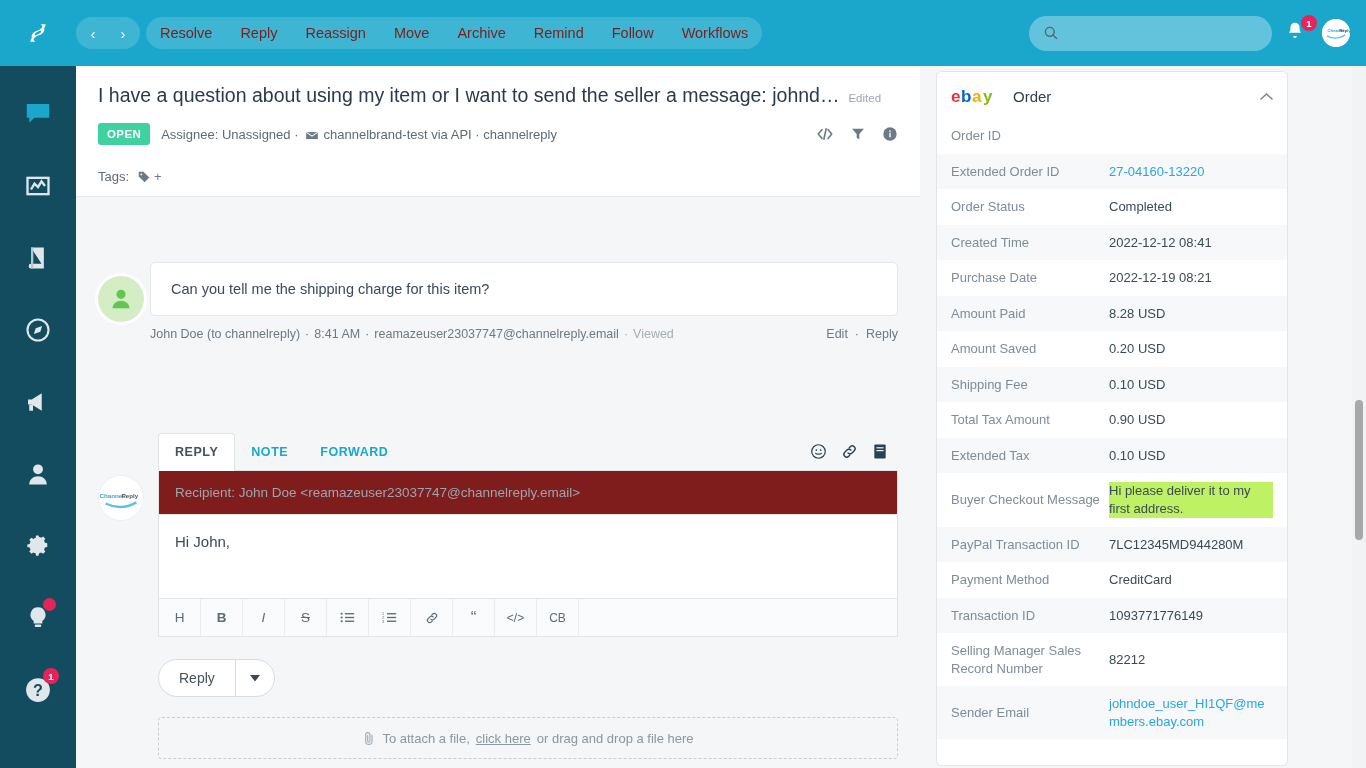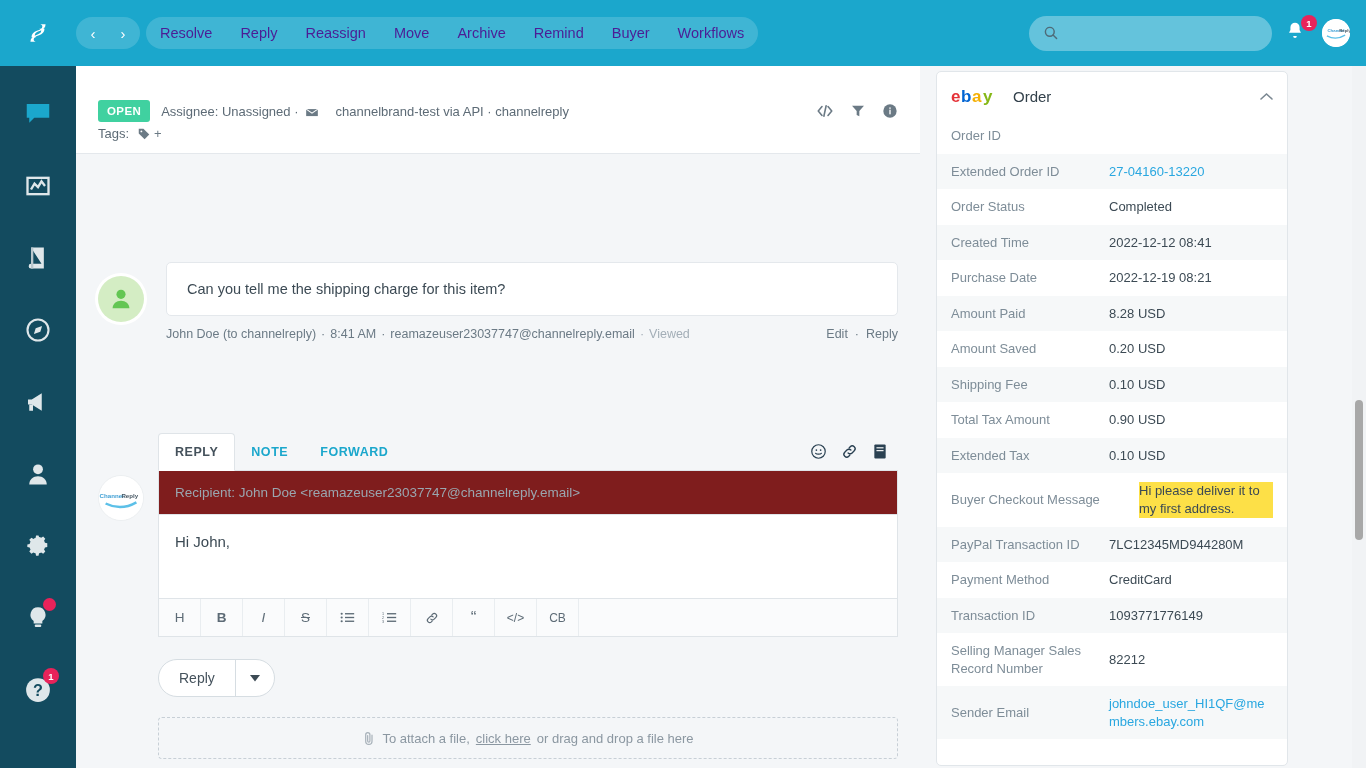--- a/index.html
+++ b/index.html
@@ -31,21 +31,21 @@
     width: 30px; height: 30px; border-radius: 50%;
     display: flex; align-items: center; justify-content: center;
     color: #fff; font-size: 15px; cursor: pointer;
   }
   .nav-actions {
     display: flex; align-items: center;
     background: rgba(255,255,255,0.16);
     border-radius: 16px; height: 32px;
   }
   .nav-btn {
-    color: #4c1d95; font-size: 14.5px;
+    color: #7f1d1d; font-size: 14.5px;
     padding: 0 14px; height: 32px;
     display: flex; align-items: center; cursor: pointer;
     white-space: nowrap;
   }
   .topbar-right {
     margin-left: auto; display: flex; align-items: center;
     padding-right: 16px; gap: 12px;
   }
   .searchbox {
     width: 243px; height: 35px; border-radius: 18px;
@@ -125,26 +125,26 @@
   }
   .status-pill {
     background: #40d1a0; color: #fff;
     font-size: 11.5px; font-weight: bold; letter-spacing: .4px;
     padding: 5px 9px; border-radius: 3px; margin-right: 11px;
   }
   .meta-icons { margin-left: auto; display: flex; gap: 16px; align-items: center; }
   .meta-icon { color: #6b7a85; cursor: pointer; display:flex; align-items:center; }
   .tags-row {
     display: flex; align-items: center; gap: 8px;
-    margin-top: 4px; font-size: 13px; color: #5d6b76;
+    margin-top: 24px; font-size: 13px; color: #5d6b76;
   }
 
   
   .convo { position: absolute; top: 196px; left: 0; width: 844px; }
-  .msg-row { display: flex; gap: 22px; padding: 0 22px; }
+  .msg-row { display: flex; gap: 6px; padding: 0 22px; }
   .msg-avatar {
     width: 46px; height: 46px; border-radius: 50%;
     background: #d4edc4; flex-shrink: 0; margin-top: 14px;
     display: flex; align-items: center; justify-content: center;
     box-shadow: 0 0 0 3px #fff;
   }
   .msg-col { flex: 1; }
   .msg-bubble {
     background: #fff; border: 1px solid #e4e8ec; border-radius: 5px;
     padding: 18px 20px; font-size: 14.5px; color: #3c4a54;
@@ -237,21 +237,21 @@
   .order-head-title { font-size: 15px; color: #33414b; }
   .order-collapse { margin-left: auto; color: #7b8892; cursor: pointer; }
   .row {
     display: flex; align-items: center;
     padding: 9px 14px; font-size: 13px; min-height: 31px;
   }
   .row.alt { background: #f6f8f9; }
   .row .k { width: 158px; color: #7e8d98; flex-shrink: 0; line-height: 1.35; }
   .row .v { color: #3c4a54; line-height: 1.35; word-break: break-word; }
   .row .v.link { color: #29a7e0; cursor: pointer; }
-  .row .v.hl { background: #fde047; margin-left: 30px; }
+  .row .v.hl { background: #bef264; }
   .section-row {
     padding: 13px 14px; font-size: 13px;
     display: flex; align-items: center; gap: 8px;
   }
 
   
   .pagescroll {
     position: absolute; top: 66px; right: 0; width: 14px; height: 702px;
     background: #f1f3f5; z-index: 25;
   }
@@ -276,21 +276,21 @@
     <div class="nav-arrow">›</div>
   </div>
 
   <div class="nav-actions">
     <div class="nav-btn">Resolve</div>
     <div class="nav-btn">Reply</div>
     <div class="nav-btn">Reassign</div>
     <div class="nav-btn">Move</div>
     <div class="nav-btn">Archive</div>
     <div class="nav-btn">Remind</div>
-    <div class="nav-btn">Buyer</div>
+    <div class="nav-btn">Follow</div>
     <div class="nav-btn">Workflows</div>
   </div>
 
   <div class="topbar-right">
     <div class="searchbox">
       <svg width="16" height="16" viewBox="0 0 20 20" style="margin-right:9px;flex-shrink:0">
         <circle cx="8.5" cy="8.5" r="5.5" fill="none" stroke="#4e6b78" stroke-width="1.8"></circle>
         <line x1="12.6" y1="12.6" x2="17" y2="17" stroke="#4e6b78" stroke-width="1.8" stroke-linecap="round"></line>
       </svg>
       <input type="text" placeholder="" style="">
@@ -377,25 +377,29 @@
       <circle cx="12" cy="12" r="9.5" fill="#dfe7ea"></circle>
       <text x="12" y="17" font-size="13" text-anchor="middle" fill="#134b5f" font-family="Liberation Sans, sans-serif" font-weight="bold">?</text>
     </svg>
     <span class="rail-badge">1</span>
   </div>
 </div>
 
 <div class="main">
 
   <div class="ticket-card">
+    <div class="ticket-title">
+      <span>I have a question about using my item or I want to send the seller a message: johnd…</span>
+      <span class="edited-tag">Edited</span>
+    </div>
 
     <div class="ticket-meta">
       <span class="status-pill">OPEN</span>
       <span>Assignee: Unassigned ·</span>
-      <span style="display:inline-flex;align-items:flex-end;margin-left:6px;gap:17px;">
+      <span style="display:inline-flex;align-items:flex-end;margin-left:6px;gap:5px;">
         <svg width="14" height="14" viewBox="0 0 24 24">
           <path d="M2 7h20v12H2z" fill="#6b7a85"></path>
           <path d="M2 7l10 7 10-7" fill="none" stroke="#fff" stroke-width="1.8"></path>
         </svg>
         <span>channelbrand-test via API · channelreply</span>
       </span>
 
       <span class="meta-icons">
         <span class="meta-icon">
           <svg width="18" height="14" viewBox="0 0 24 18">

